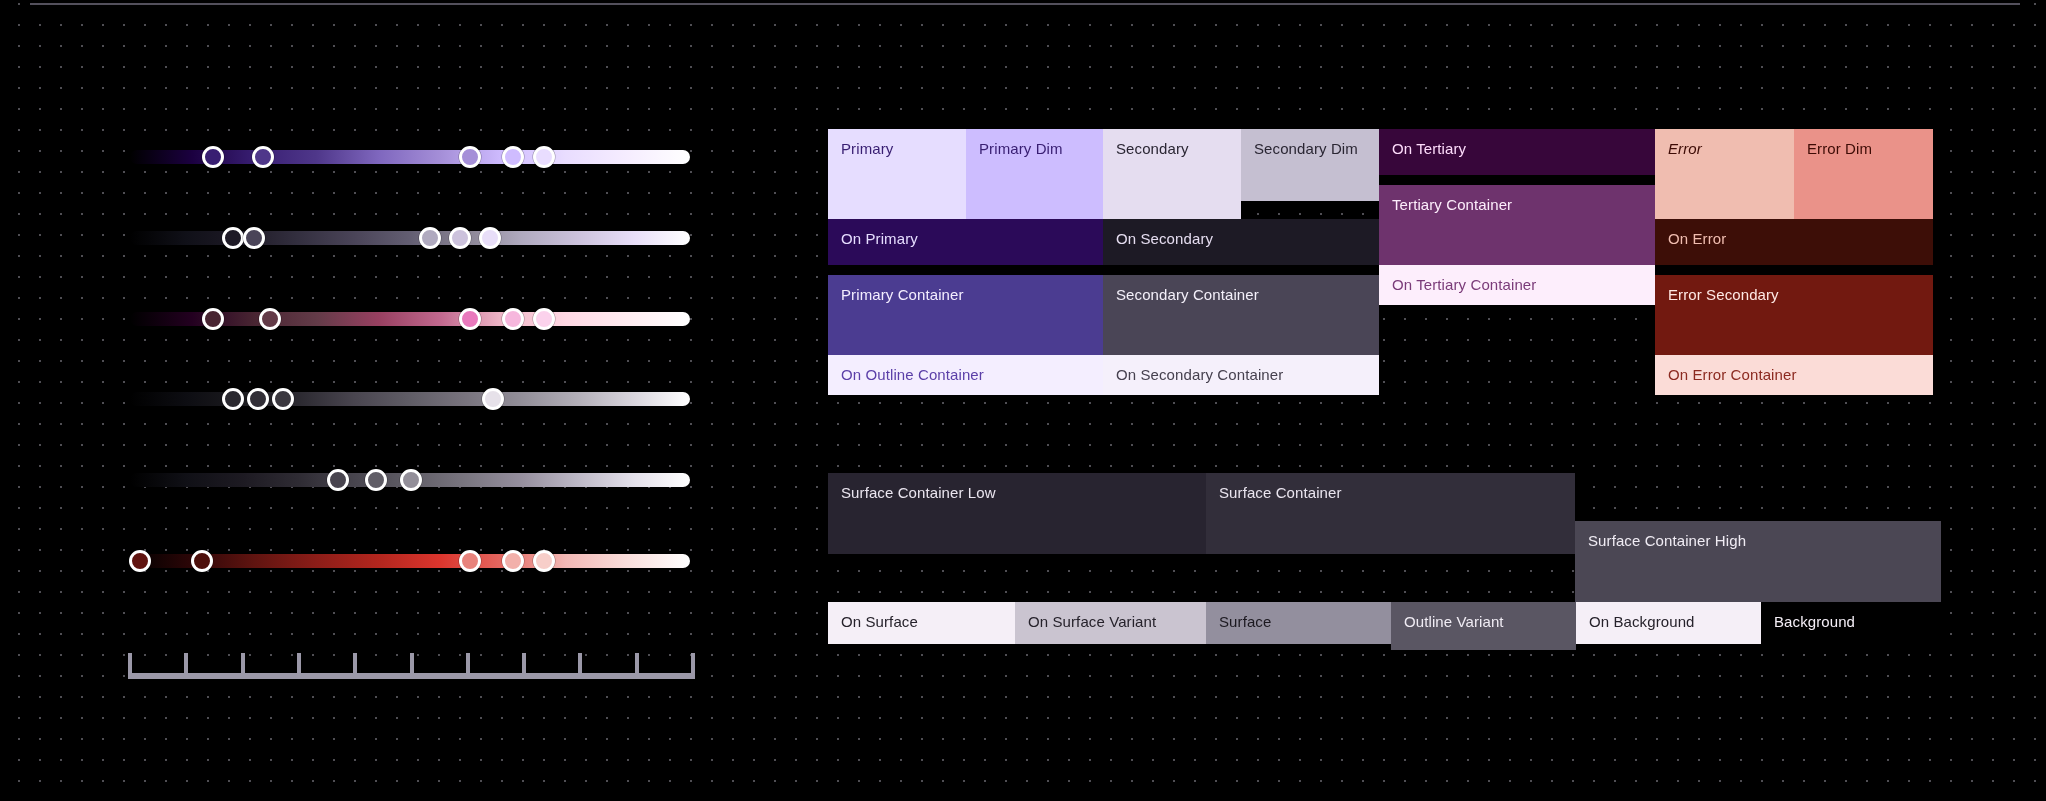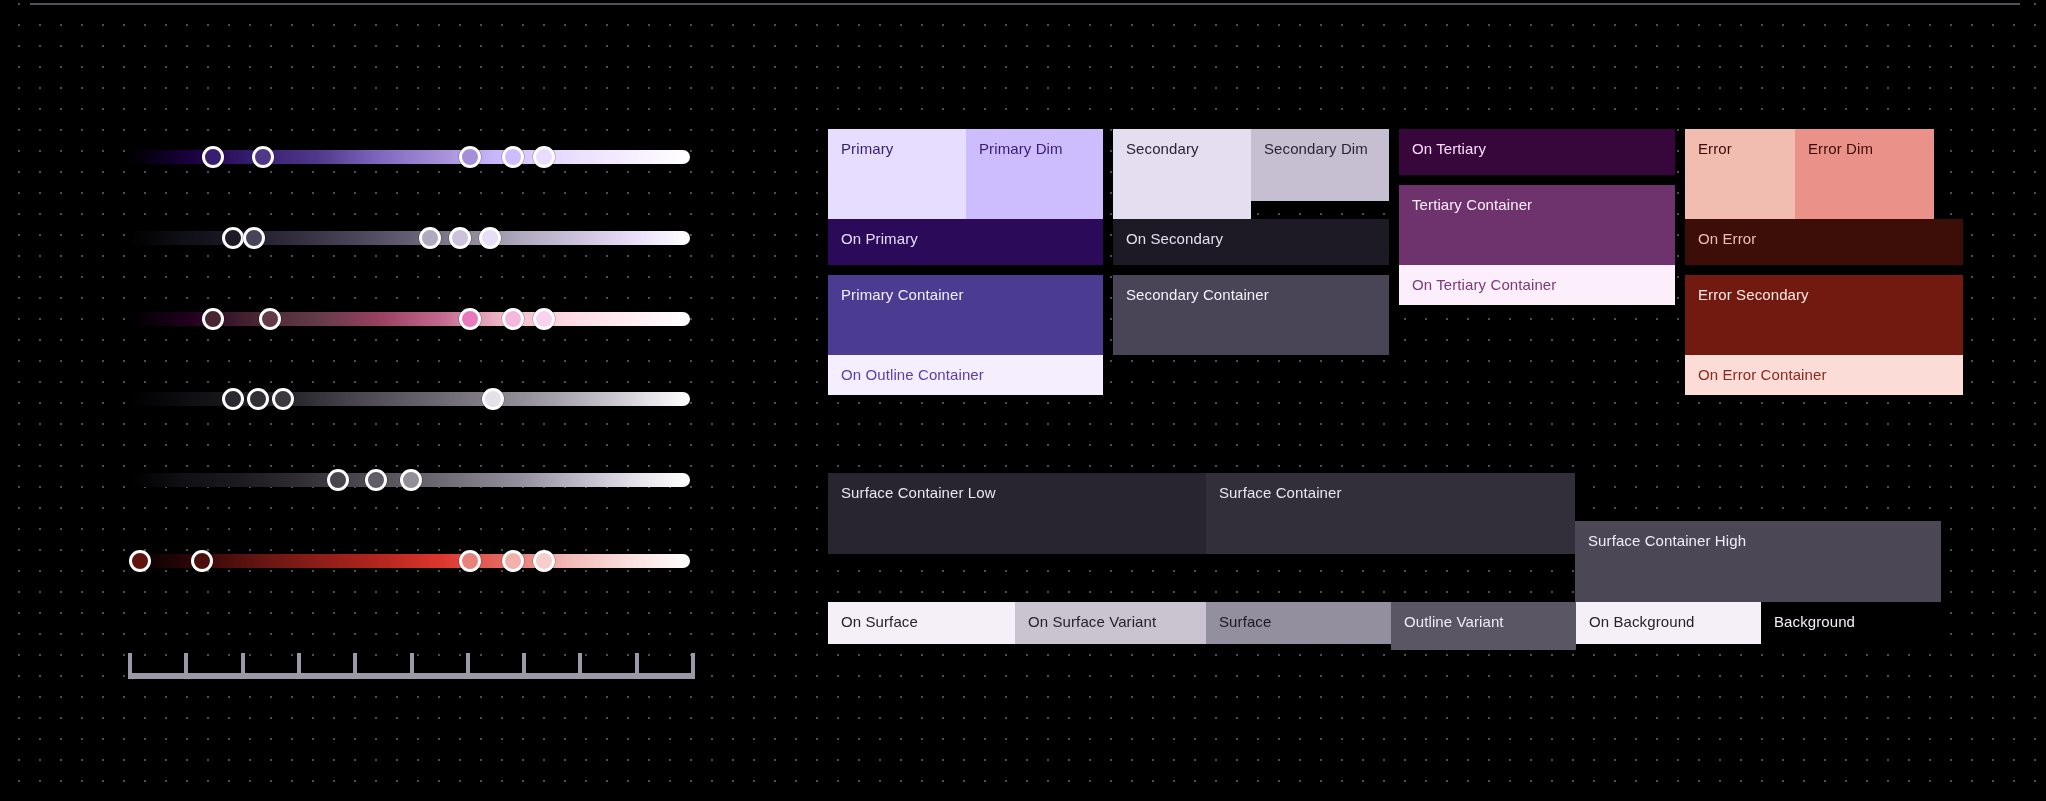--- a/index.html
+++ b/index.html
@@ -43,21 +43,21 @@
   #ruler .rule-bar {
     position: absolute; left: 0; bottom: 0; width: 100%; height: 6px;
     background: #9b98a8; border-radius: 1px;
   }
   #ruler .tick {
     position: absolute; bottom: 0; width: 4px; height: 26px;
     background: #9b98a8; margin-left: -2px;
   }
 
   
-  .grid-card { position: absolute; display: flex; gap: 10px; }
+  .grid-card { position: absolute; display: flex; }
   .col { display: flex; flex-direction: column; gap: 0; }
   .tone-row { display: flex; }
   .swatch {
     position: relative;
     overflow: hidden;
   }
   .swatch .label {
     position: absolute; left: 13px; top: 11px;
     font-size: 15px; line-height: 18px;
     letter-spacing: 0.1px;
@@ -177,20 +177,25 @@
           <div class="swatch" style="width: 276px; height: 46px; background: rgb(29, 26, 37);">
             <span class="label" style="color: rgb(229, 221, 240);">On Secondary</span>
           </div>
         </div>
         <div style="height: 10px;"></div>
         <div class="tone-row">
           <div class="swatch" style="width: 276px; height: 80px; background: rgb(74, 69, 86);">
             <span class="label" style="color: rgb(244, 240, 250);">Secondary Container</span>
           </div>
         </div>
+        <div class="tone-row">
+          <div class="swatch" style="width: 276px; height: 40px; background: rgb(245, 240, 251);">
+            <span class="label" style="color: rgb(70, 65, 79);">On Secondary Container</span>
+          </div>
+        </div>
       </div>
       <div class="col">
         <div class="tone-row">
           <div class="swatch" style="width: 276px; height: 46px; background: rgb(55, 6, 58);">
             <span class="label" style="color: rgb(253, 220, 251);">On Tertiary</span>
           </div>
         </div>
         <div style="height: 10px;"></div>
         <div class="tone-row">
           <div class="swatch" style="width: 276px; height: 80px; background: rgb(110, 51, 109);">
@@ -198,21 +203,21 @@
           </div>
         </div>
         <div class="tone-row">
           <div class="swatch" style="width: 276px; height: 40px; background: rgb(253, 238, 252);">
             <span class="label" style="color: rgb(122, 59, 121);">On Tertiary Container</span>
           </div>
         </div>
       </div>
       <div class="col">
         <div class="tone-row">
-          <div class="swatch" style="width: 110px; height: 90px; background: rgb(240, 189, 176);">
+          <div class="swatch" style="width: 139px; height: 90px; background: rgb(240, 189, 176); font-style: italic;">
             <span class="label" style="color: rgb(61, 11, 5);">Error</span>
           </div>
           <div class="swatch" style="width: 139px; height: 90px; background: rgb(234, 146, 137);">
             <span class="label" style="color: rgb(61, 11, 5);">Error Dim</span>
           </div>
         </div>
         <div class="tone-row">
           <div class="swatch" style="width: 278px; height: 46px; background: rgb(61, 14, 7);">
             <span class="label" style="color: rgb(240, 189, 176);">On Error</span>
           </div>

